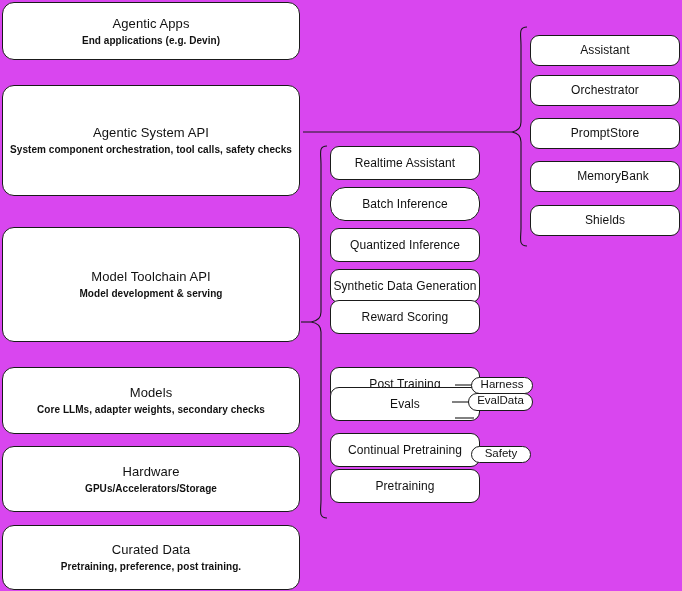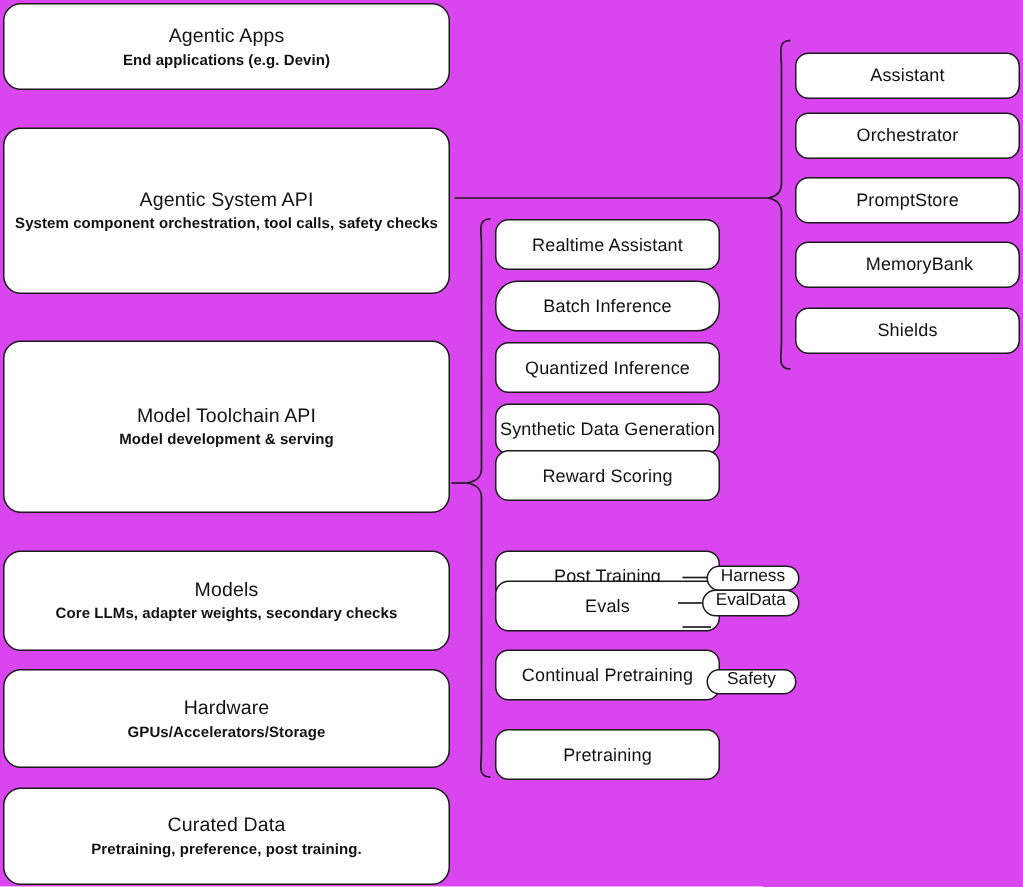--- a/index.html
+++ b/index.html
@@ -176,21 +176,21 @@
   </div>
   <div class="box cap-box" style="top:351px;margin-top:16px;">
     <div class="title">Post Training</div>
   </div>
   <div class="box cap-box" style="top:387px;">
     <div class="title">Evals</div>
   </div>
   <div class="box cap-box" style="top:433px;">
     <div class="title">Continual Pretraining</div>
   </div>
-  <div class="box cap-box" style="top:469px;margin-top:17px;">
+  <div class="box cap-box" style="top:469px;">
     <div class="title">Pretraining</div>
   </div>
 
   <div class="pill" style="left:471px; top:377px; width:62px; height:17px;">
     <span>Harness</span>
   </div>
   <div class="pill" style="left:468px; top:393px; width:65px; height:18px;">
     <span>EvalData</span>
   </div>
   <div class="pill" style="left:471px; top:410px; width:60px; height:17px;margin-top:36px;">

